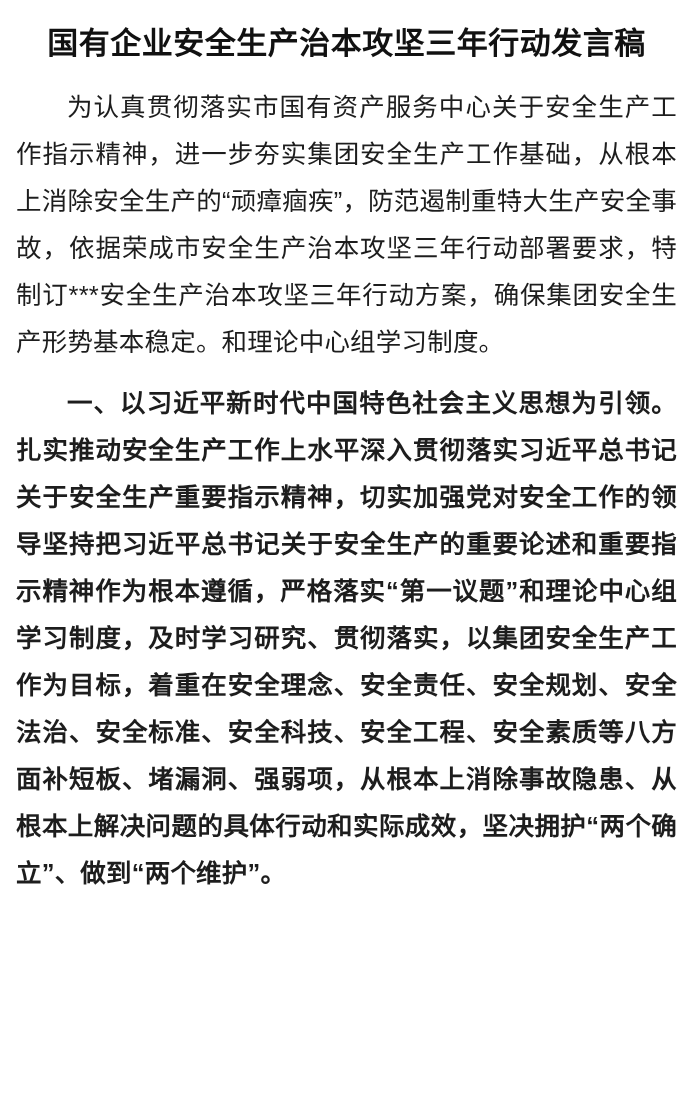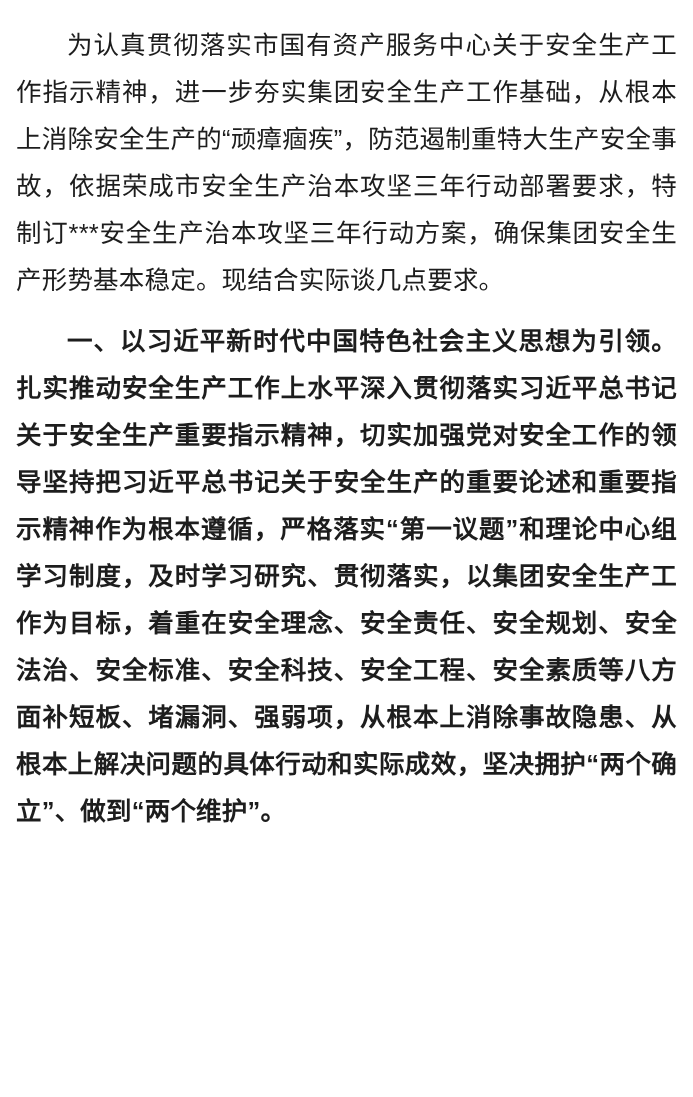--- a/index.html
+++ b/index.html
@@ -45,17 +45,18 @@
   }
   .para:last-child {
     margin-bottom: 0;
     font-weight: bold;
   }
 </style>
 </head>
 <body>
 
 <div class="page">
+  <h1 class="doc-title">国有企业安全生产治本攻坚三年行动发言稿</h1>
   <div class="doc-body">
-    <p class="para">为认真贯彻落实市国有资产服务中心关于安全生产工作指示精神，进一步夯实集团安全生产工作基础，从根本上消除安全生产的“顽瘴痼疾”，防范遏制重特大生产安全事故，依据荣成市安全生产治本攻坚三年行动部署要求，特制订***安全生产治本攻坚三年行动方案，确保集团安全生产形势基本稳定。现结合实际谈几点要求。</p>
+    <p class="para">为认真贯彻落实市国有资产服务中心关于安全生产工作指示精神，进一步夯实集团安全生产工作基础，从根本上消除安全生产的“顽瘴痼疾”，防范遏制重特大生产安全事故，依据荣成市安全生产治本攻坚三年行动部署要求，特制订***安全生产治本攻坚三年行动方案，确保集团安全生产形势基本稳定。和理论中心组学习制度。</p>
     <p class="para">一、以习近平新时代中国特色社会主义思想为引领。扎实推动安全生产工作上水平深入贯彻落实习近平总书记关于安全生产重要指示精神，切实加强党对安全工作的领导坚持把习近平总书记关于安全生产的重要论述和重要指示精神作为根本遵循，严格落实“第一议题”和理论中心组学习制度，及时学习研究、贯彻落实，以集团安全生产工作为目标，着重在安全理念、安全责任、安全规划、安全法治、安全标准、安全科技、安全工程、安全素质等八方面补短板、堵漏洞、强弱项，从根本上消除事故隐患、从根本上解决问题的具体行动和实际成效，坚决拥护“两个确立”、做到“两个维护”。</p>
   </div>
 </div>
 
 </body></html>

